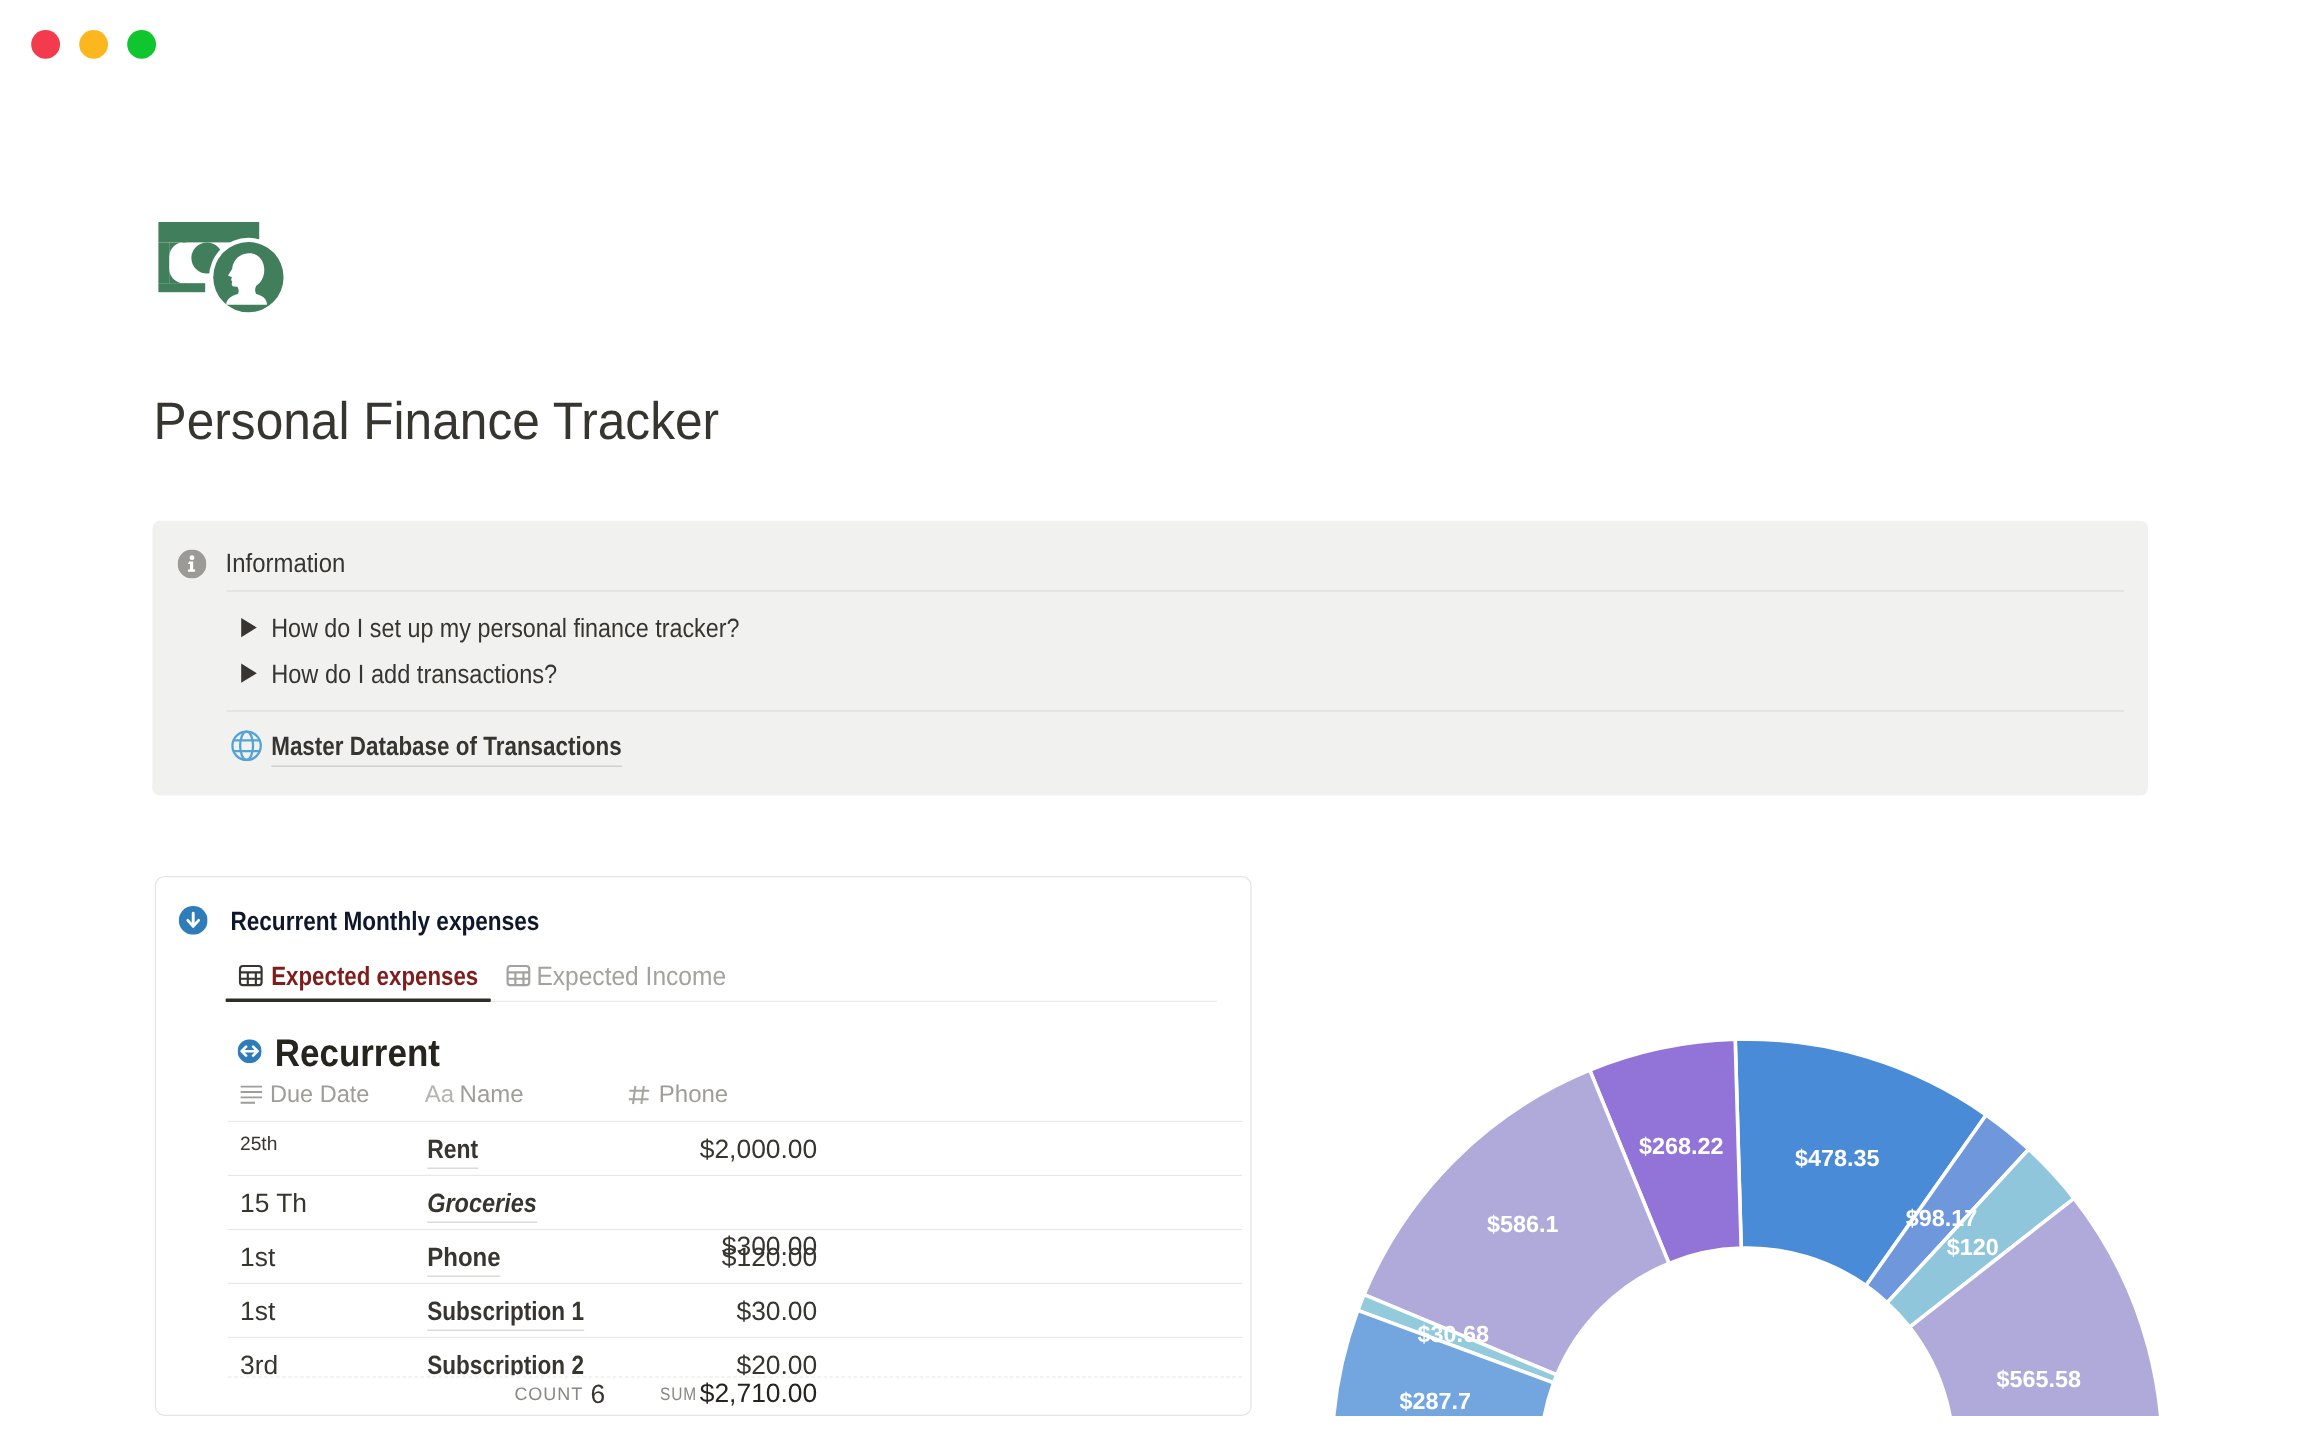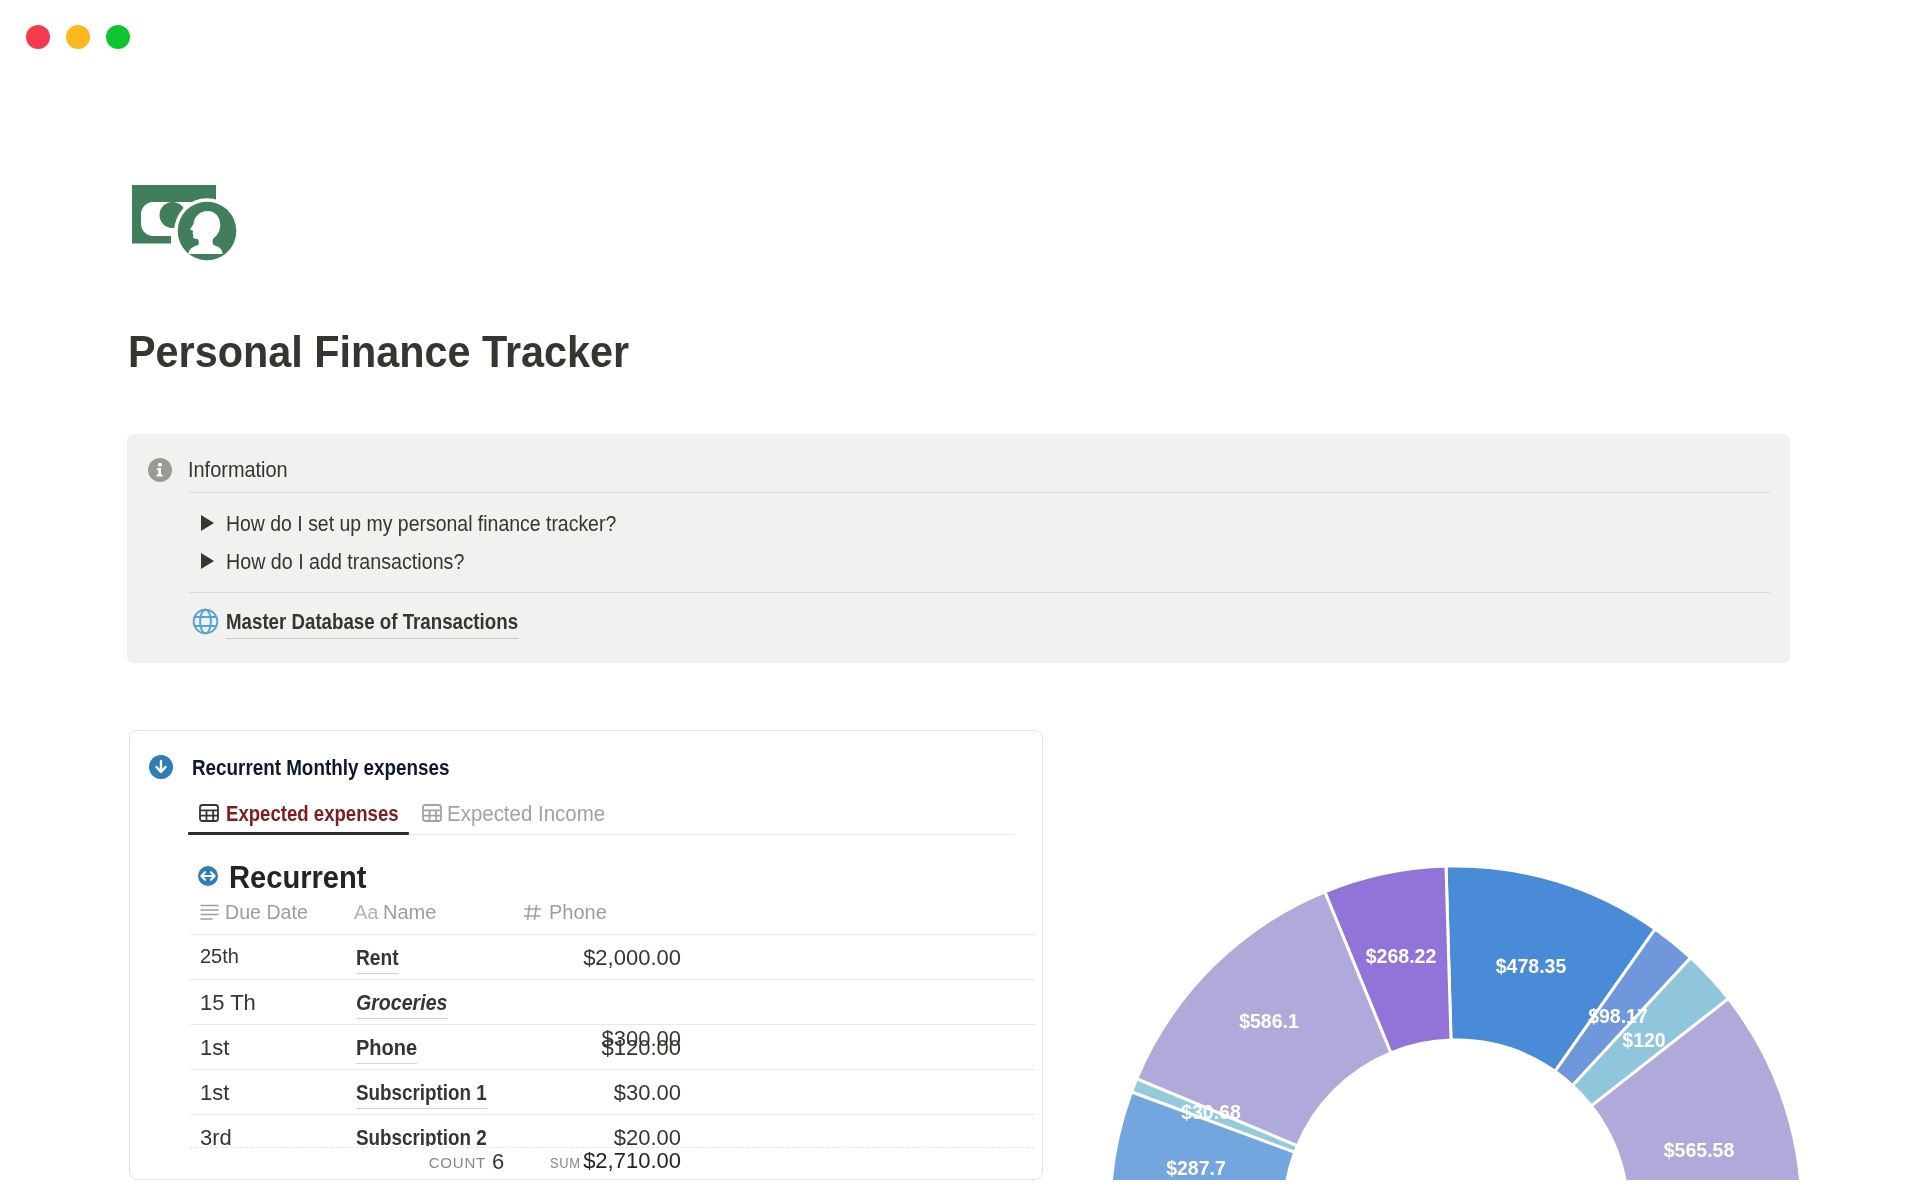--- a/index.html
+++ b/index.html
@@ -27,21 +27,21 @@
     <circle cx="47.5" cy="37" r="13"></circle>
   </g>
 
   <circle cx="82" cy="53" r="32.8" fill="#fff"></circle>
 
   <circle cx="82" cy="53" r="29.3" fill="#417e5b"></circle>
 
   <path d="M83,33 C74.5,33 69,39 68.5,46 L65,51.5 L68.3,53 C67.4,54.5 67.5,56 68.6,57 C67.7,58.3 67.9,60 69.7,60.8 L72.8,61 C74.2,63.5 74.2,65 73.2,67 C67,68.5 63.5,72 63.5,76 L97.5,76 C97.5,71.5 94.5,68.5 88.5,67 C87.2,64.5 87.3,62.5 88.7,60 C93,57 95.5,52 95.2,46 C94.8,38.5 89.8,33 83,33 Z" fill="#fff"></path>
 </svg>
 
-<div class="abs" style="left:128px;top:327px;font-size:44px;font-weight:bold;color:#373530;"><span class="sq" style="transform:scaleX(0.94);">Personal Finance Tracker</span></div>
+<div class="abs" style="left:128px;top:327px;font-size:44px;font-weight:normal;color:#373530;"><span class="sq" style="transform:scaleX(0.94);">Personal Finance Tracker</span></div>
 
 <div class="abs" style="left:127px;top:434px;width:1663px;height:229px;background:#f1f1ef;border-radius:6px;"></div>
 
 <svg class="abs" style="left:148px;top:458px;" width="24" height="24" viewBox="0 0 24 24">
   <circle cx="12" cy="12" r="12" fill="#9b9a97"></circle>
   <circle cx="12" cy="6.7" r="2" fill="#fff"></circle>
   <path d="M9.6,10 h3.4 v6.5 h1.6 v2 h-6 v-2 h1.7 v-4.5 h-1.7 Z" fill="#fff"></path>
 </svg>
 <div class="abs" style="left:188px;top:457px;font-size:22px;color:#373530;"><span class="sq" style="transform:scaleX(0.906);">Information</span></div>
 <div class="abs" style="left:189px;top:492px;width:1581px;height:1px;background:#dcdbd9;"></div>
@@ -98,21 +98,21 @@
 </svg>
 <div class="abs" style="left:549px;top:901px;font-size:20px;color:#9e9d9a;">Phone</div>
 
 <div id="rows"></div>
 <div class="abs" style="left:190px;top:934px;width:845px;height:1px;background:#e9e8e6;"></div>
 <div class="abs" style="left:190px;top:979px;width:845px;height:1px;background:#e9e8e6;"></div>
 <div class="abs" style="left:190px;top:1024px;width:845px;height:1px;background:#e9e8e6;"></div>
 <div class="abs" style="left:190px;top:1069px;width:845px;height:1px;background:#e9e8e6;"></div>
 <div class="abs" style="left:190px;top:1114px;width:845px;height:1px;background:#e9e8e6;"></div>
 
-<div class="abs" style="left:200px;top:945px;font-size:20px;">25th</div>
+<div class="abs" style="left:200px;top:945px;font-size:16px;">25th</div>
 <div class="abs" style="left:356px;top:945px;font-size:22px;font-weight:bold;"><span class="sq" style="transform:scaleX(0.87);border-bottom:1.5px solid #d3d2cf;padding-bottom:2px;">Rent</span></div>
 <div class="abs" style="left:391px;top:945px;width:290px;font-size:22px;text-align:right;">$2,000.00</div>
 
 <div class="abs" style="left:200px;top:990px;font-size:22px;">15 Th</div>
 <div class="abs" style="left:356px;top:990px;font-size:22px;font-weight:bold;font-style:italic;"><span class="sq" style="transform:scaleX(0.89);border-bottom:1.5px solid #d3d2cf;padding-bottom:2px;">Groceries</span></div>
 <div class="abs" style="left:391px;top:990px;width:290px;font-size:22px;text-align:right;margin-top:36px;">$300.00</div>
 
 <div class="abs" style="left:200px;top:1035px;font-size:22px;">1st</div>
 <div class="abs" style="left:356px;top:1035px;font-size:22px;font-weight:bold;"><span class="sq" style="transform:scaleX(0.91);border-bottom:1.5px solid #d3d2cf;padding-bottom:2px;">Phone</span></div>
 <div class="abs" style="left:391px;top:1035px;width:290px;font-size:22px;text-align:right;">$120.00</div>

